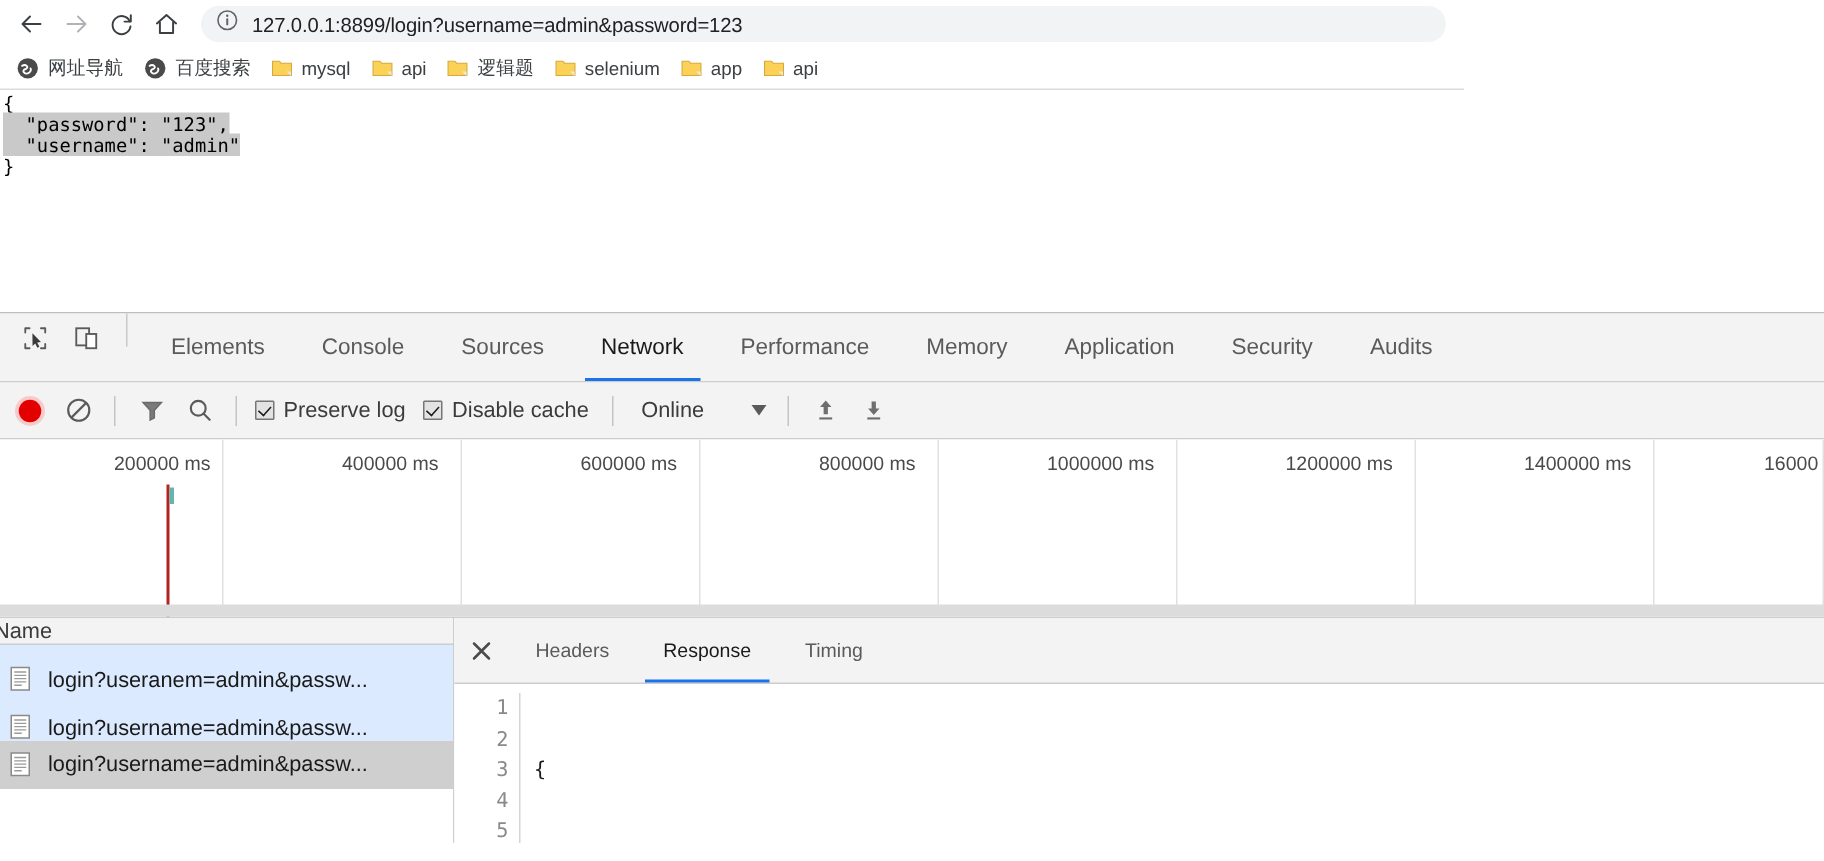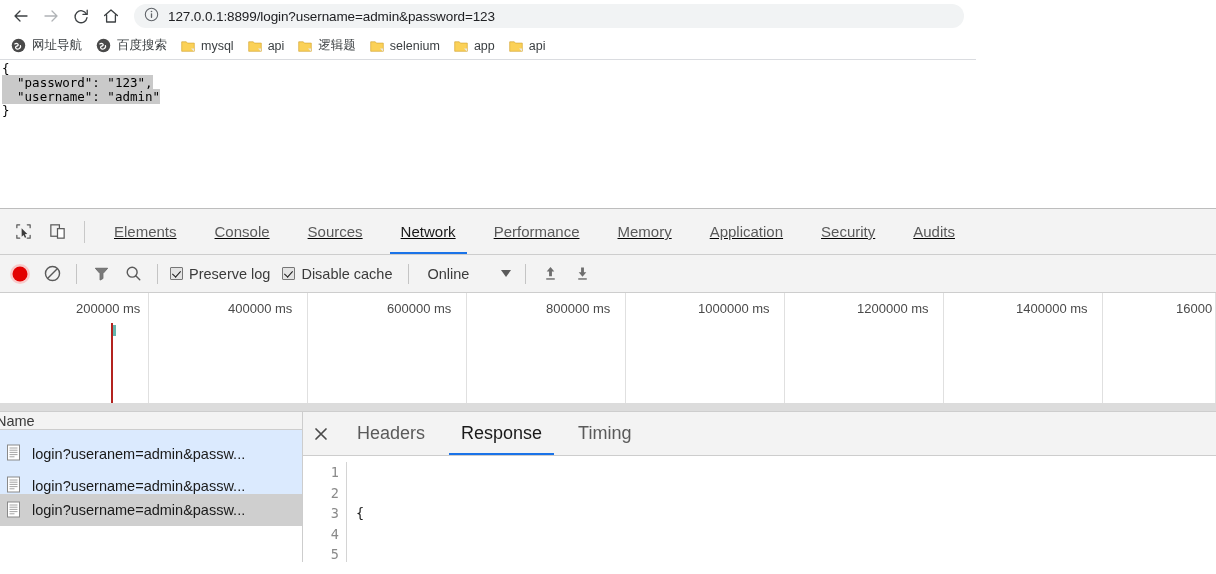--- a/index.html
+++ b/index.html
@@ -69,23 +69,22 @@
   
   #devtools {
     border-top: 1px solid #bdbdbd;
     height: 354px; display: flex; flex-direction: column;
     background: #fff;
   }
 
   #dt-tabbar {
     height: 46px; background: #f3f3f3;
     border-bottom: 1px solid #cdcdcd;
-    display: flex; align-items: center; padding-left: 6px;
+    display: flex; padding-left: 6px;
     flex: 0 0 auto;
-    text-decoration: underline;
   }
   .dt-icon-btn {
     width: 34px; height: 32px; display: flex;
     align-items: center; justify-content: center; flex: 0 0 auto;
   }
   .dt-sep {
     width: 1px; height: 22px; background: #c8c8c8;
     margin: 0 10px; flex: 0 0 auto;
   }
   .dt-tab {
@@ -188,21 +187,21 @@
     height: 44px; background: #f3f3f3;
     border-bottom: 1px solid #cdcdcd;
     display: flex; align-items: center; flex: 0 0 auto;
   }
   #detail-close {
     width: 36px; height: 42px; display: flex;
     align-items: center; justify-content: center; flex: 0 0 auto;
   }
   .d-tab {
     height: 43px; display: flex; align-items: center;
-    padding: 0 18px; font-size: 18px; color: #5a5a5a;
+    padding: 0 18px; font-size: 13px; color: #5a5a5a;
     position: relative; flex: 0 0 auto;
   }
   .d-tab.active { color: #1a1a1a; }
   .d-tab.active::after {
     content: ""; position: absolute; left: 6px; right: 6px;
     bottom: 0; height: 2px; background: #1a73e8;
   }
 
   #resp-body {
     flex: 1 1 auto; display: flex; overflow: hidden;

